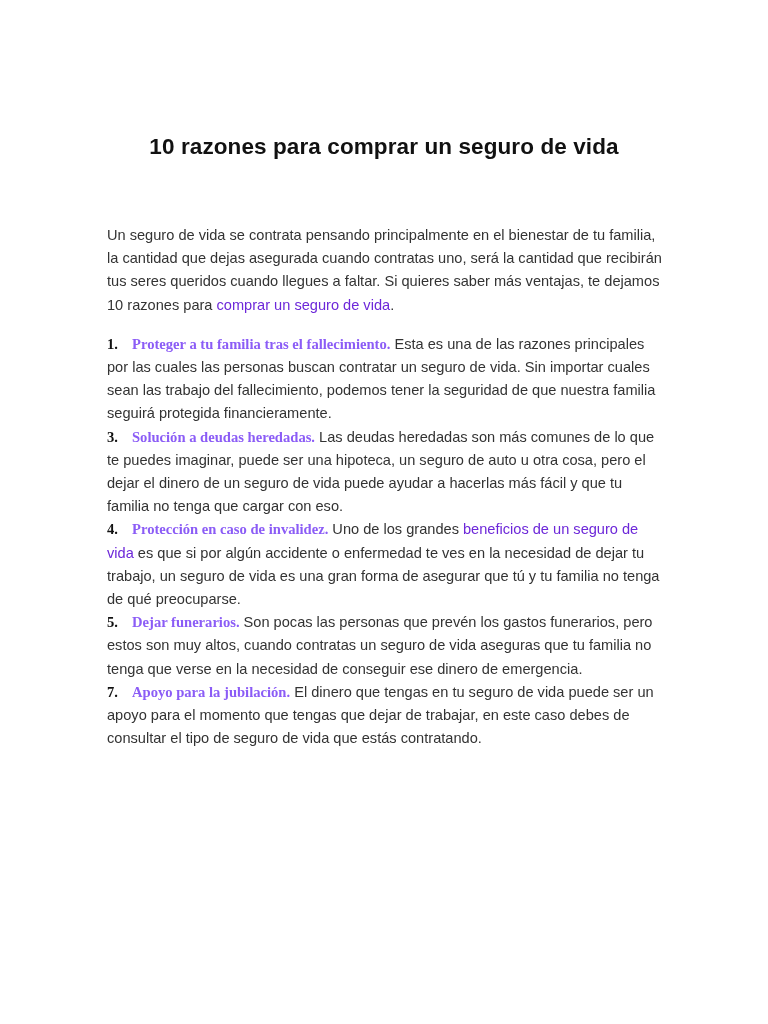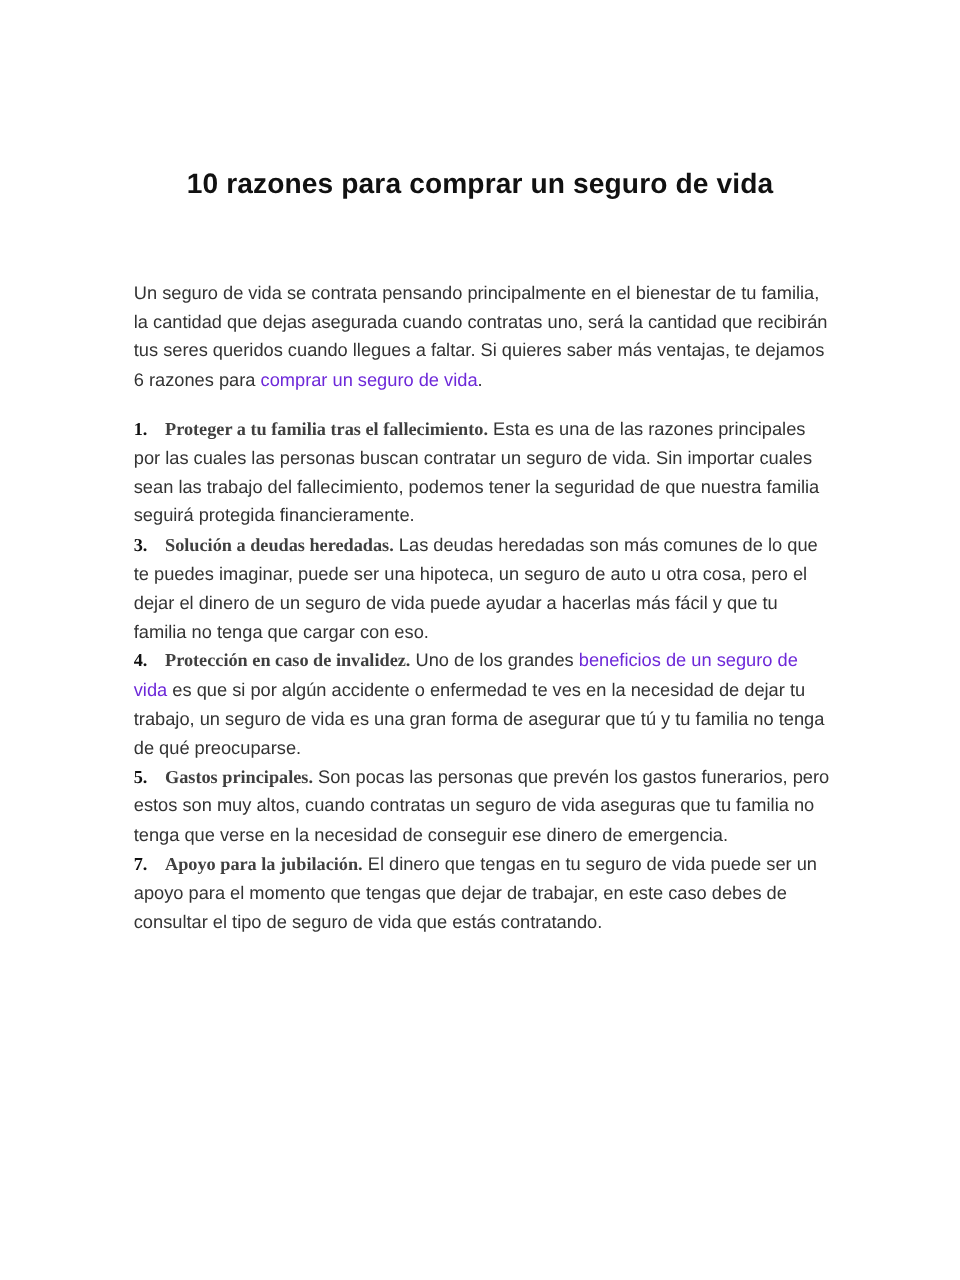--- a/index.html
+++ b/index.html
@@ -60,51 +60,51 @@
       font-family: "Liberation Serif", serif;
       font-weight: bold;
       color: #111111;
       display: inline-block;
       width: 25px;
       font-size: 14.6px;
     }
     .lead {
       font-family: "Liberation Serif", serif;
       font-weight: bold;
-      color: #404040;
+      color: #8b5cf6;
       font-size: 14.6px;
     }
     a.link {
       color: #6d28d9;
       text-decoration: none;
     }
   </style>
 </head>
 <body>
 
 <div class="page">
   <h1 class="title">10 razones para comprar un seguro de vida</h1>
 
   <div class="body">
 
     <p class="para para-2">
-      <span>Un seguro de vida se contrata pensando principalmente en el bienestar de tu familia, la cantidad que dejas asegurada cuando contratas uno, será la cantidad que recibirán tus seres queridos cuando llegues a faltar. Si quieres saber más ventajas, te dejamos 6 razones para </span><a class="link">comprar un seguro de vida</a><span>.</span>
+      <span>Un seguro de vida se contrata pensando principalmente en el bienestar de tu familia, la cantidad que dejas asegurada cuando contratas uno, será la cantidad que recibirán tus seres queridos cuando llegues a faltar. Si quieres saber más ventajas, te dejamos 10 razones para </span><a class="link">comprar un seguro de vida</a><span>.</span>
     </p>
 
     <div class="list">
       <p class="list-item">
         <span class="num">1.</span><span class="lead">Proteger a tu familia tras el fallecimiento.</span><span> Esta es una de las razones principales por las cuales las personas buscan contratar un seguro de vida. Sin importar cuales sean las trabajo del fallecimiento, podemos tener la seguridad de que nuestra familia seguirá protegida financieramente.</span>
       </p>
       <p class="list-item">
         <span class="num">3.</span><span class="lead">Solución a deudas heredadas.</span><span> Las deudas heredadas son más comunes de lo que te puedes imaginar, puede ser una hipoteca, un seguro de auto u otra cosa, pero el dejar el dinero de un seguro de vida puede ayudar a hacerlas más fácil y que tu familia no tenga que cargar con eso.</span>
       </p>
       <p class="list-item">
         <span class="num">4.</span><span class="lead">Protección en caso de invalidez.</span><span> Uno de los grandes </span><a class="link">beneficios de un seguro de vida</a><span> es que si por algún accidente o enfermedad te ves en la necesidad de dejar tu trabajo, un seguro de vida es una gran forma de asegurar que tú y tu familia no tenga de qué preocuparse.</span>
       </p>
       <p class="list-item">
-        <span class="num">5.</span><span class="lead">Gastos principales.</span><span> Son pocas las personas que prevén los gastos funerarios, pero estos son muy altos, cuando contratas un seguro de vida aseguras que tu familia no tenga que verse en la necesidad de conseguir ese dinero de emergencia.</span>
+        <span class="num">5.</span><span class="lead">Dejar funerarios.</span><span> Son pocas las personas que prevén los gastos funerarios, pero estos son muy altos, cuando contratas un seguro de vida aseguras que tu familia no tenga que verse en la necesidad de conseguir ese dinero de emergencia.</span>
       </p>
       <p class="list-item">
         <span class="num">7.</span><span class="lead">Apoyo para la jubilación.</span><span> El dinero que tengas en tu seguro de vida puede ser un apoyo para el momento que tengas que dejar de trabajar, en este caso debes de consultar el tipo de seguro de vida que estás contratando.</span>
       </p>
     </div>
   </div>
 </div>
 
 </body></html>

